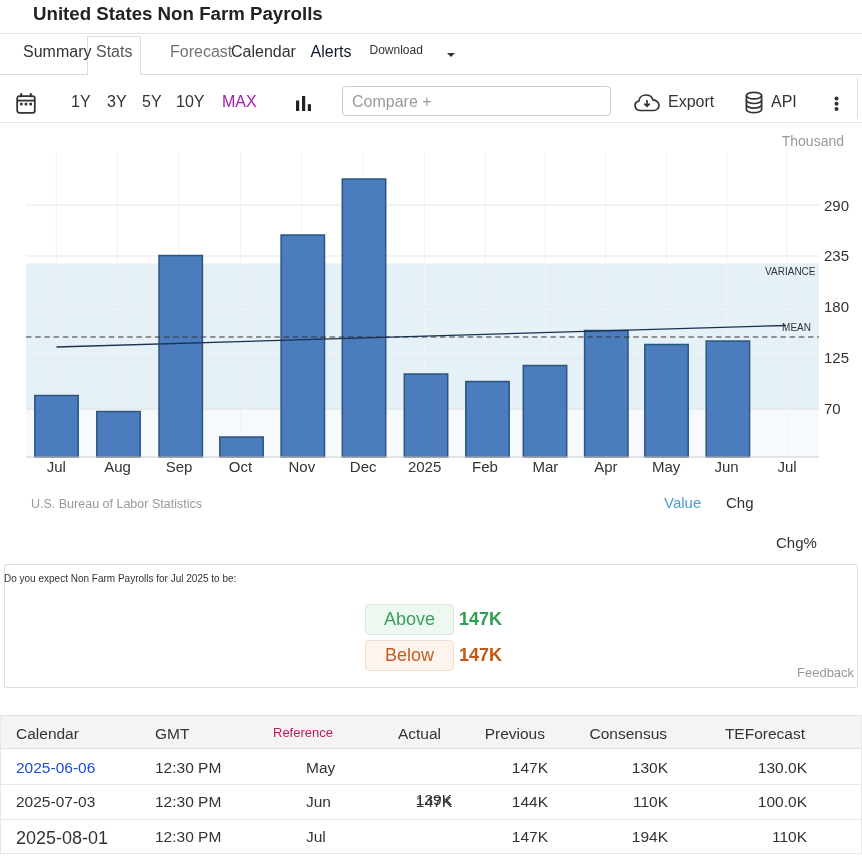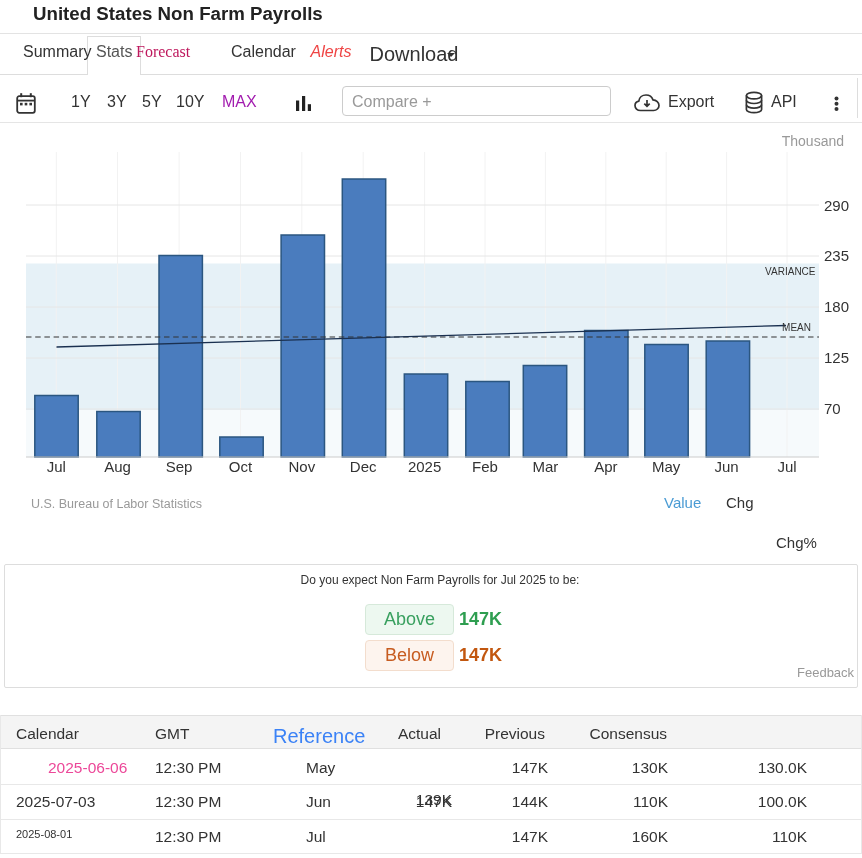--- a/index.html
+++ b/index.html
@@ -11,24 +11,24 @@
 <body>
 <div id="page">
 
   <div class="abs" style="left:5px; top:3px; font-size:18.7px; font-weight:bold; color:#222; letter-spacing:0;margin-left:28px;">United States Non Farm Payrolls</div>
   <div class="abs" style="left:0; top:33px; width:862px; height:1px; background:#e3e3e3;"></div>
 
   <div class="abs" style="left:0; top:74px; width:862px; height:1px; background:#ddd;"></div>
   <div class="abs" style="left:87px; top:36px; width:54px; height:39px; background:#fff; border:1px solid #ddd; border-bottom:none;"></div>
   <div class="abs" style="left:23px; top:43px; font-size:16px; color:#333;">Summary</div>
   <div class="abs" style="left:96px; top:43px; font-size:16px; color:#555;">Stats</div>
-  <div class="abs" style="left:136px; top:43px; font-size:16px; color:#be185d;font-family:Liberation Serif, serif;">Forecast</div>
+  <div class="abs" style="left:170px; top:43px; font-size:16px; color:#737373;">Forecast</div>
   <div class="abs" style="left:231px; top:43px; font-size:16px; color:#333;">Calendar</div>
-  <div class="abs" style="left:310.5px; top:43px; font-size:16px; color:#ef4444;font-style:italic;">Alerts</div>
-  <div class="abs" style="left:369.5px; top:43px; font-size:20px; color:#333;">Download</div>
+  <div class="abs" style="left:310.5px; top:43px; font-size:16px; color:#0f172a;">Alerts</div>
+  <div class="abs" style="left:369.5px; top:43px; font-size:12px; color:#333;">Download</div>
   <div class="abs" style="left:447px; top:53px; width:0; height:0; border-left:4.5px solid transparent; border-right:4.5px solid transparent; border-top:4.8px solid #333;"></div>
 
   <div class="abs" style="left:0; top:122px; width:862px; height:1px; background:#e5e5e5;"></div>
   <svg class="abs" style="left:15px; top:92px;" width="22" height="24" viewBox="0 0 22 24">
     <rect x="2.2" y="4.2" width="17.6" height="16.6" rx="2" fill="none" stroke="#333" stroke-width="1.8"></rect>
     <line x1="2.5" y1="8.6" x2="19.5" y2="8.6" stroke="#333" stroke-width="1.8"></line>
     <line x1="6.2" y1="1.2" x2="6.2" y2="5.2" stroke="#333" stroke-width="2"></line>
     <line x1="15.8" y1="1.2" x2="15.8" y2="5.2" stroke="#333" stroke-width="2"></line>
     <rect x="5" y="10.8" width="2.6" height="2.6" fill="#333"></rect>
     <rect x="9.7" y="10.8" width="2.6" height="2.6" fill="#333"></rect>
@@ -142,58 +142,59 @@
       <text x="787.0" y="472">Jul</text>
     </g>
   </svg>
 
   <div class="abs" style="left:31px; top:497px; font-size:12.5px; color:#999;">U.S. Bureau of Labor Statistics</div>
   <div class="abs" style="left:664px; top:494px; font-size:15px; color:#4a9bd4;">Value</div>
   <div class="abs" style="left:726px; top:494px; font-size:15px; color:#333;">Chg</div>
   <div class="abs" style="left:776px; top:494px; font-size:15px; color:#333;margin-top:40px;">Chg%</div>
 
   <div class="abs" style="left:4px; top:564px; width:854px; height:124px; border:1px solid #ddd; border-radius:2px; background:#fff;"></div>
-  <div class="abs" style="left:4px; top:572.5px; width:858px; text-align:center; font-size:12px; color:#333;padding-left:14px;">Do you expect Non Farm Payrolls for Jul 2025 to be:</div>
+  <div class="abs" style="left:4px; top:572.5px; width:858px; font-size:10px; color:#333;">Do you expect Non Farm Payrolls for Jul 2025 to be:</div>
   <div class="abs" style="left:365px; top:604px; width:89px; height:31px; background:#edf8f0; border:1px solid #d6e9da; border-radius:4px; text-align:center; line-height:29px; font-size:18px; color:#39a05f;">Above</div>
   <div class="abs" style="left:459px; top:609px; font-size:18px; font-weight:bold; color:#2e9e50;">147K</div>
   <div class="abs" style="left:365px; top:640px; width:89px; height:31px; background:#fdf4ee; border:1px solid #f3ddcd; border-radius:4px; text-align:center; line-height:29px; font-size:18px; color:#c75c20;">Below</div>
   <div class="abs" style="left:459px; top:645px; font-size:18px; font-weight:bold; color:#c2570f;">147K</div>
   <div class="abs" style="left:797px; top:665px; font-size:13px; color:#999;">Feedback</div>
 
   <div class="abs" style="left:0; top:715px; width:862px; height:34px; background:#f4f4f4; border-top:1px solid #e0e0e0; border-bottom:1px solid #e0e0e0;"></div>
   <div class="abs" style="left:0; top:784px; width:862px; height:1px; background:#e8e8e8;"></div>
   <div class="abs" style="left:0; top:819px; width:862px; height:1px; background:#e8e8e8;"></div>
   <div class="abs" style="left:0; top:853px; width:862px; height:1px; background:#e8e8e8;"></div>
 
   <div class="abs" style="left:0; top:715px; width:1px; height:139px; background:#e8e8e8;"></div>
   <div class="abs" style="left:861px; top:715px; width:1px; height:139px; background:#e8e8e8;"></div>
 
   <div class="abs" style="left:16px; top:725px; font-size:15.5px; color:#333;">Calendar</div>
   <div class="abs" style="left:155px; top:725px; font-size:15.5px; color:#333;">GMT</div>
-  <div class="abs" style="left:273px; top:725px; font-size:20px; color:#3b82f6;">Reference</div>
+  <div class="abs" style="left:273px; top:725px; font-size:13px; color:#be185d;">Reference</div>
   <div class="abs" style="left:0; top:725px; width:441px; text-align:right; font-size:15.5px; color:#333;">Actual</div>
   <div class="abs" style="left:0; top:725px; width:545px; text-align:right; font-size:15.5px; color:#333;">Previous</div>
   <div class="abs" style="left:0; top:725px; width:667px; text-align:right; font-size:15.5px; color:#333;">Consensus</div>
-
-  <div class="abs" style="left:16px; top:759px; font-size:15.5px; color:#ec4899;margin-left:32px;">2025-06-06</div>
+  <div class="abs" style="left:0; top:725px; width:805px; text-align:right; font-size:15.5px; color:#333;">TEForecast</div>
+
+  <div class="abs" style="left:16px; top:759px; font-size:15.5px; color:#1d4ed8;">2025-06-06</div>
   <div class="abs" style="left:155px; top:759px; font-size:15.5px; color:#333;">12:30 PM</div>
   <div class="abs" style="left:306px; top:759px; font-size:15.5px; color:#333;">May</div>
   <div class="abs" style="left:0; top:759px; width:452px; text-align:right; font-size:15.5px; color:#333;margin-top:32px;">139K</div>
   <div class="abs" style="left:0; top:759px; width:548px; text-align:right; font-size:15.5px; color:#333;">147K</div>
   <div class="abs" style="left:0; top:759px; width:668px; text-align:right; font-size:15.5px; color:#333;">130K</div>
   <div class="abs" style="left:0; top:759px; width:807px; text-align:right; font-size:15.5px; color:#333;">130.0K</div>
 
   <div class="abs" style="left:16px; top:793px; font-size:15.5px; color:#333;">2025-07-03</div>
   <div class="abs" style="left:155px; top:793px; font-size:15.5px; color:#333;">12:30 PM</div>
   <div class="abs" style="left:306px; top:793px; font-size:15.5px; color:#333;">Jun</div>
   <div class="abs" style="left:0; top:793px; width:452px; text-align:right; font-size:15.5px; color:#333;">147K</div>
   <div class="abs" style="left:0; top:793px; width:548px; text-align:right; font-size:15.5px; color:#333;">144K</div>
   <div class="abs" style="left:0; top:793px; width:668px; text-align:right; font-size:15.5px; color:#333;">110K</div>
   <div class="abs" style="left:0; top:793px; width:807px; text-align:right; font-size:15.5px; color:#333;">100.0K</div>
 
-  <div class="abs" style="left:16px; top:828px; font-size:11px; color:#333;">2025-08-01</div>
+  <div class="abs" style="left:16px; top:828px; font-size:18px; color:#333;">2025-08-01</div>
   <div class="abs" style="left:155px; top:828px; font-size:15.5px; color:#333;">12:30 PM</div>
   <div class="abs" style="left:306px; top:828px; font-size:15.5px; color:#333;">Jul</div>
   <div class="abs" style="left:0; top:828px; width:548px; text-align:right; font-size:15.5px; color:#333;">147K</div>
-  <div class="abs" style="left:0; top:828px; width:668px; text-align:right; font-size:15.5px; color:#333;">160K</div>
+  <div class="abs" style="left:0; top:828px; width:668px; text-align:right; font-size:15.5px; color:#333;">194K</div>
   <div class="abs" style="left:0; top:828px; width:807px; text-align:right; font-size:15.5px; color:#333;">110K</div>
 
 </div>
 
 </body></html>

